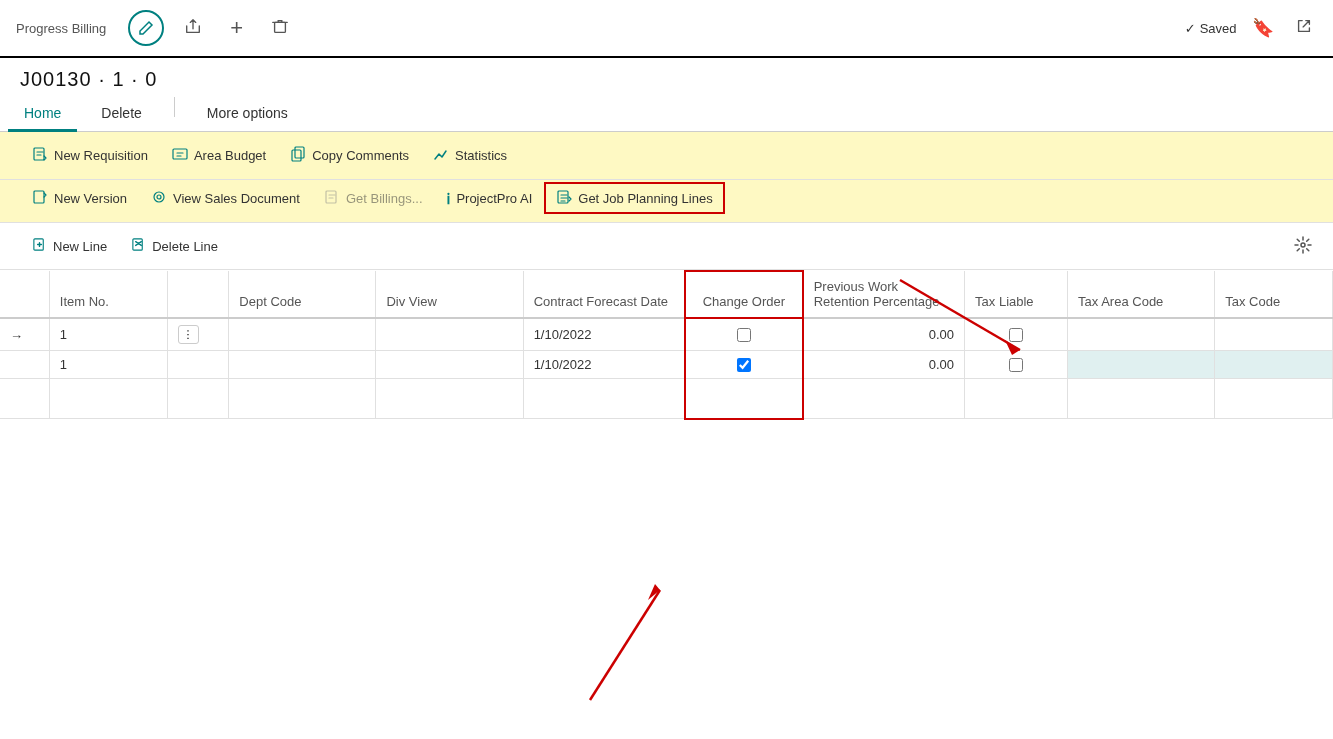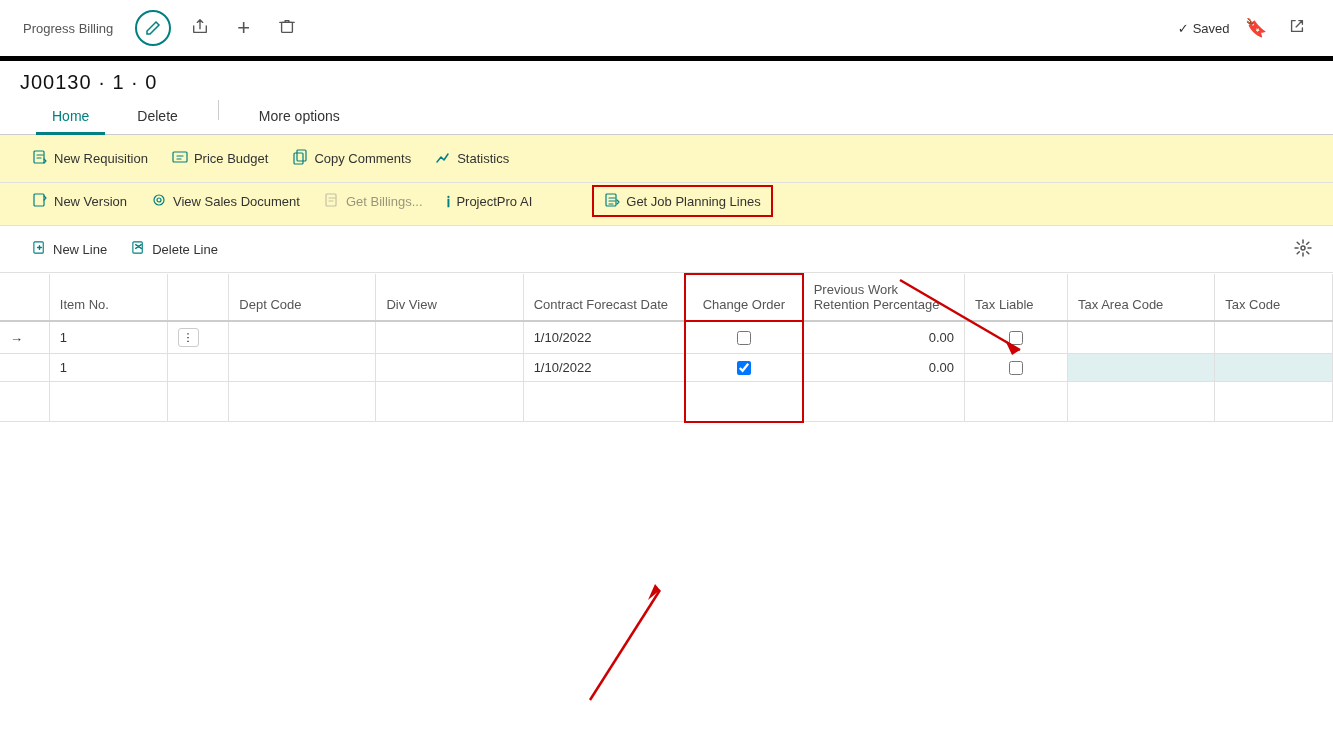--- a/index.html
+++ b/index.html
@@ -1,22 +1,22 @@
 <!DOCTYPE html>
 <html><head>
   <meta charset="utf-8">
   <style>
     * { box-sizing: border-box; margin: 0; padding: 0; }
     body { font-family: 'Segoe UI', Arial, sans-serif; background: #fff; color: #333; font-size: 14px; }
 
     .top-bar {
       display: flex;
       align-items: center;
-      padding: 10px 23px;
-      border-bottom: 5px solid #000000;
+      padding: 10px 16px;
+      border-bottom: 2px solid #000000;
       gap: 12px;
     }
     .app-title {
       font-size: 13px;
       color: #555;
       margin-right: 10px;
     }
     .icon-btn {
       width: 36px; height: 36px;
       border-radius: 50%;
@@ -48,23 +48,23 @@
       padding: 10px 20px 6px 20px;
       font-size: 20px;
       font-weight: 300;
       color: #111;
       letter-spacing: 1px;
     }
 
     .nav-tabs {
       display: flex;
       align-items: flex-start;
-      padding: 0 36px;
+      padding: 0 8px;
       border-bottom: 1px solid #ccc;
-      gap: 16px;
+      gap: 8px;
     }
     .nav-tab {
       padding: 8px 16px;
       cursor: pointer;
       font-size: 14px;
       color: #333;
       border-bottom: 3px solid transparent;
       margin-bottom: -1px;
     }
     .nav-tab.active {
@@ -164,21 +164,20 @@
     }
 
     .checkbox-cell {
       display: flex; justify-content: center; align-items: center;
     }
     input[type="checkbox"] {
       width: 14px; height: 14px; cursor: pointer;
     }
     .get-job-btn-highlighted {
       border: 2px solid #c00 !important;
-      margin-left: 48px;
     }
 
     .teal-cell { background: #e0f0f0; }
     .empty-row td { height: 40px; }
     .page-wrapper {
       position: relative;
     }
   </style>
 </head>
 <body>
@@ -236,21 +235,21 @@
       </span>
       <span>New Requisition</span>
     </button>
     <button class="toolbar-btn">
       <span class="btn-icon">
         <svg width="16" height="16" viewBox="0 0 16 16" fill="none">
             <rect x="1" y="3" width="14" height="10" rx="1" stroke="#008080" stroke-width="1.2" fill="none"></rect>
             <path d="M5 7h6M5 10h4" stroke="#008080" stroke-width="1.2" stroke-linecap="round"></path>
           </svg>
       </span>
-      <span>Price Budget</span>
+      <span>Area Budget</span>
     </button>
     <button class="toolbar-btn">
       <span class="btn-icon">
         <svg width="16" height="16" viewBox="0 0 16 16" fill="none">
             <rect x="2" y="4" width="9" height="11" rx="1" stroke="#008080" stroke-width="1.2" fill="none"></rect>
             <rect x="5" y="1" width="9" height="11" rx="1" stroke="#008080" stroke-width="1.2" fill="none"></rect>
           </svg>
       </span>
       <span>Copy Comments</span>
     </button>

